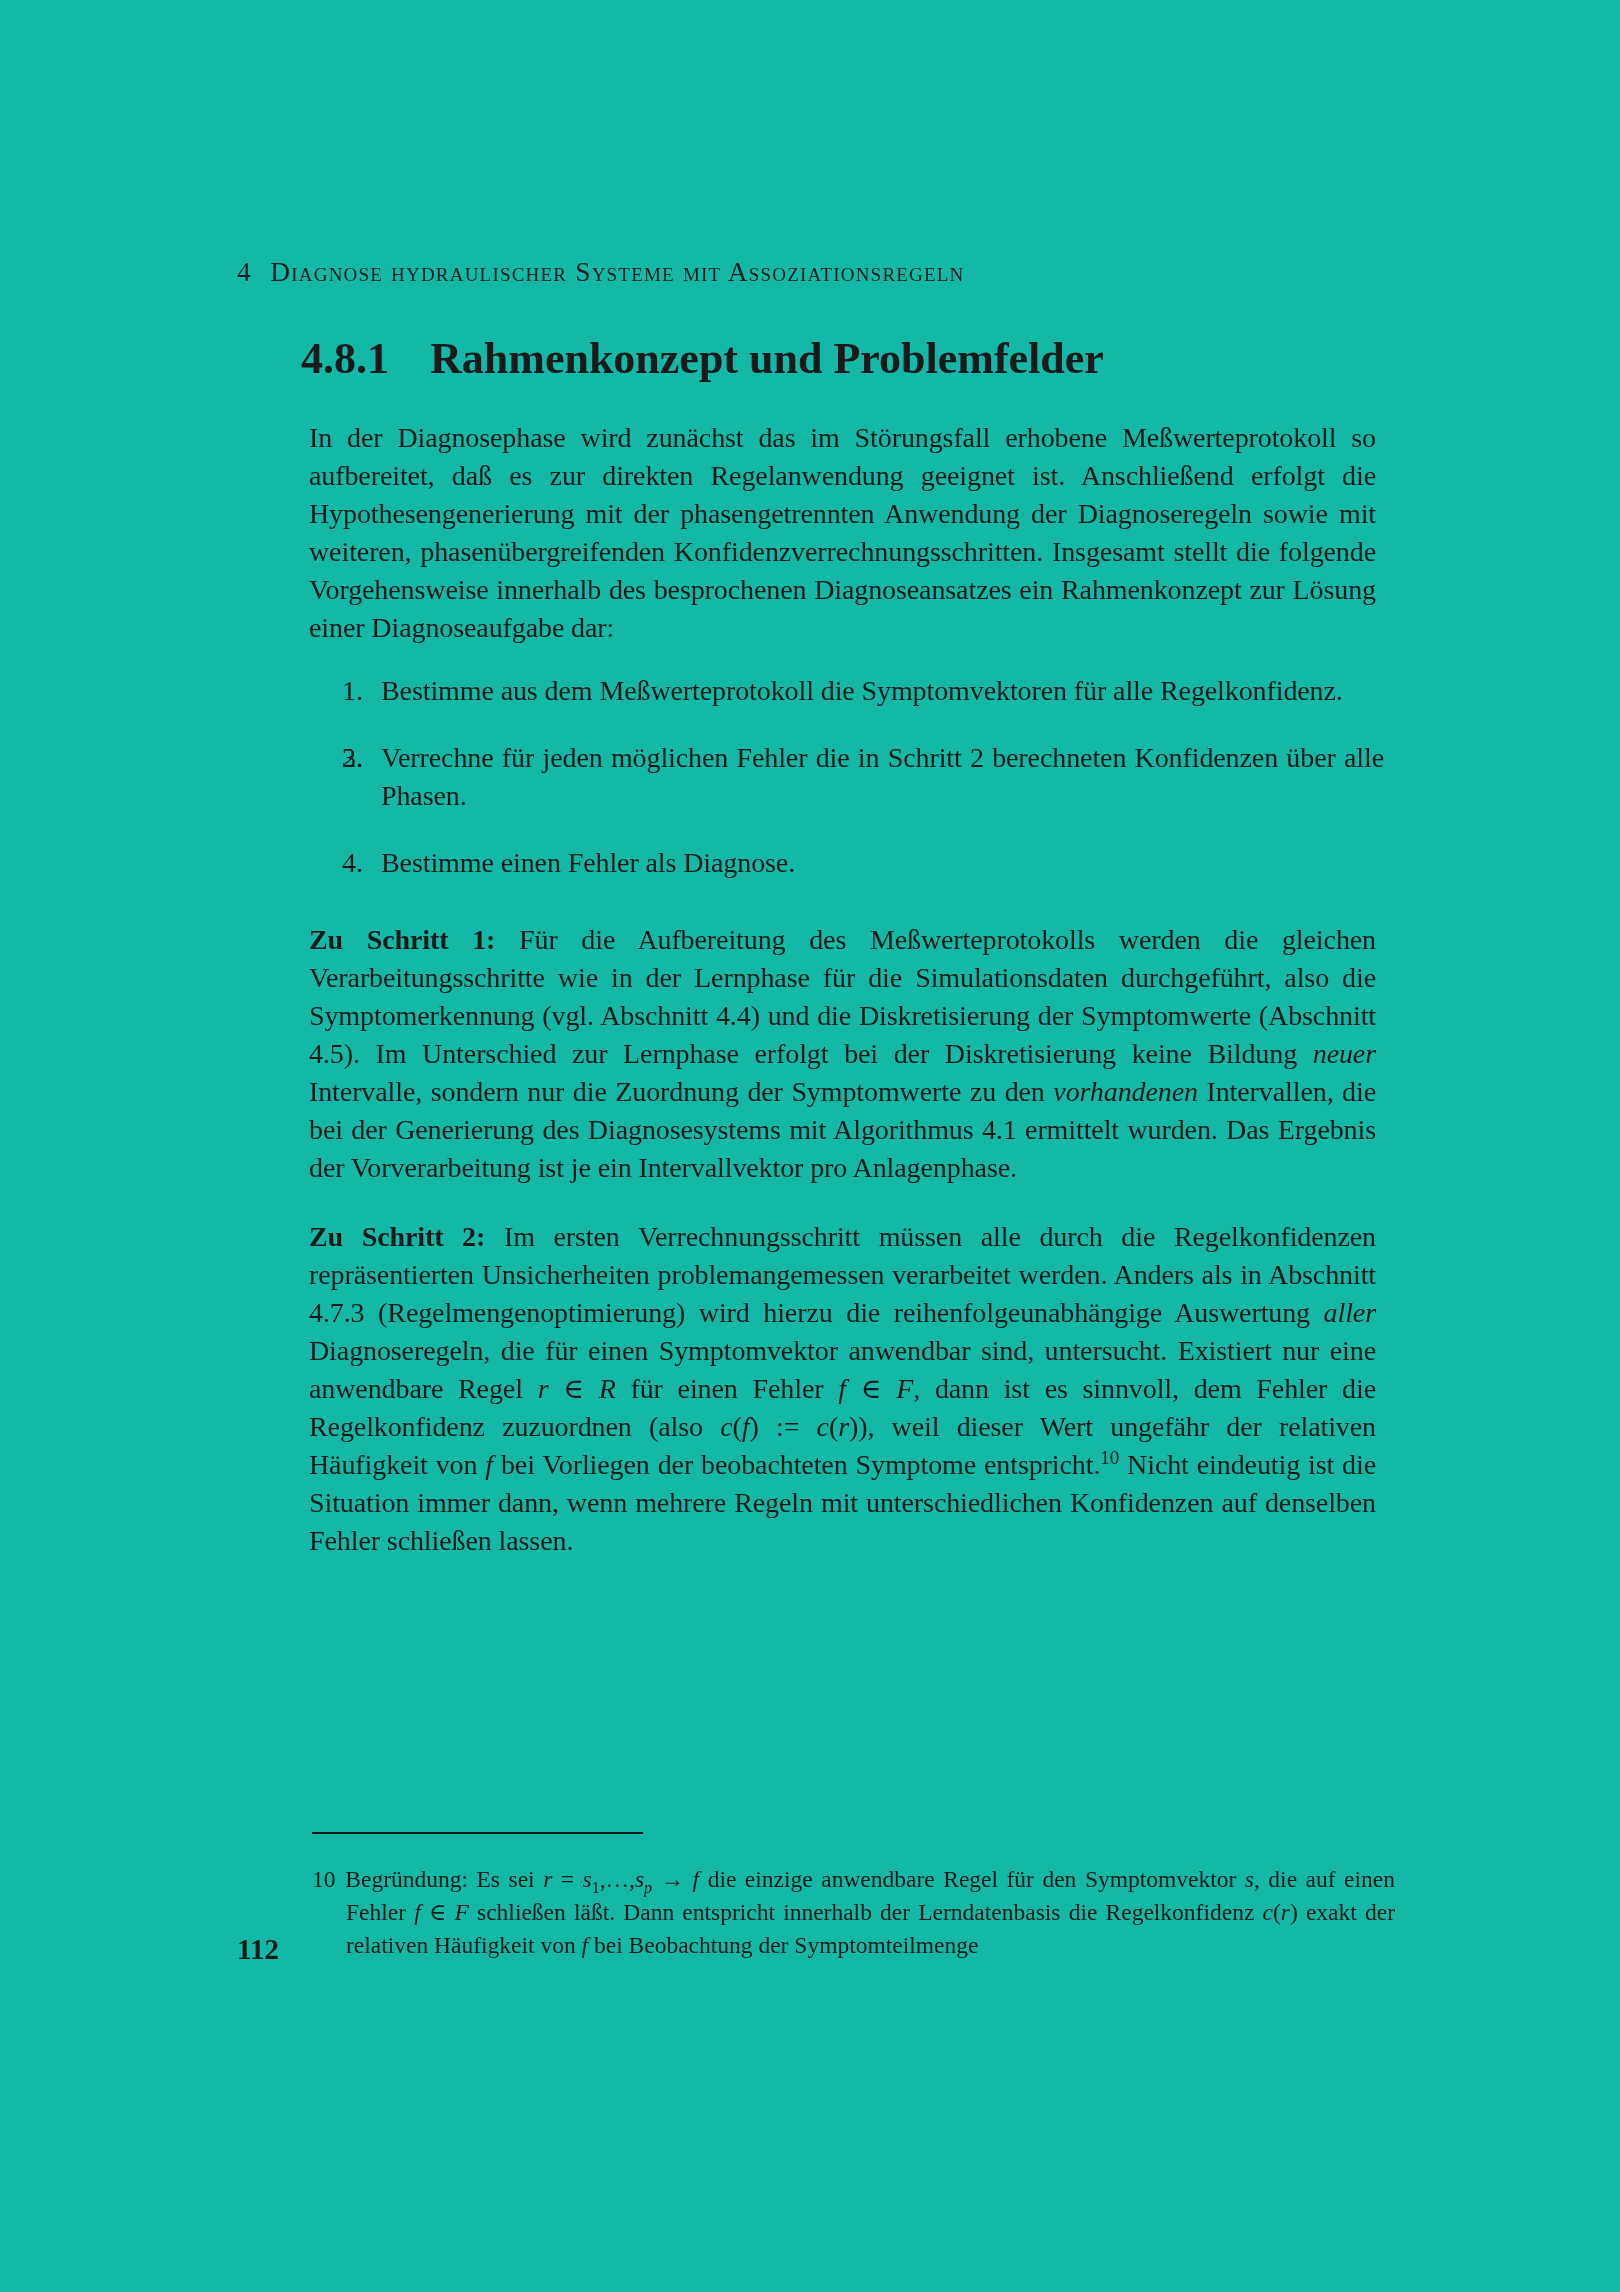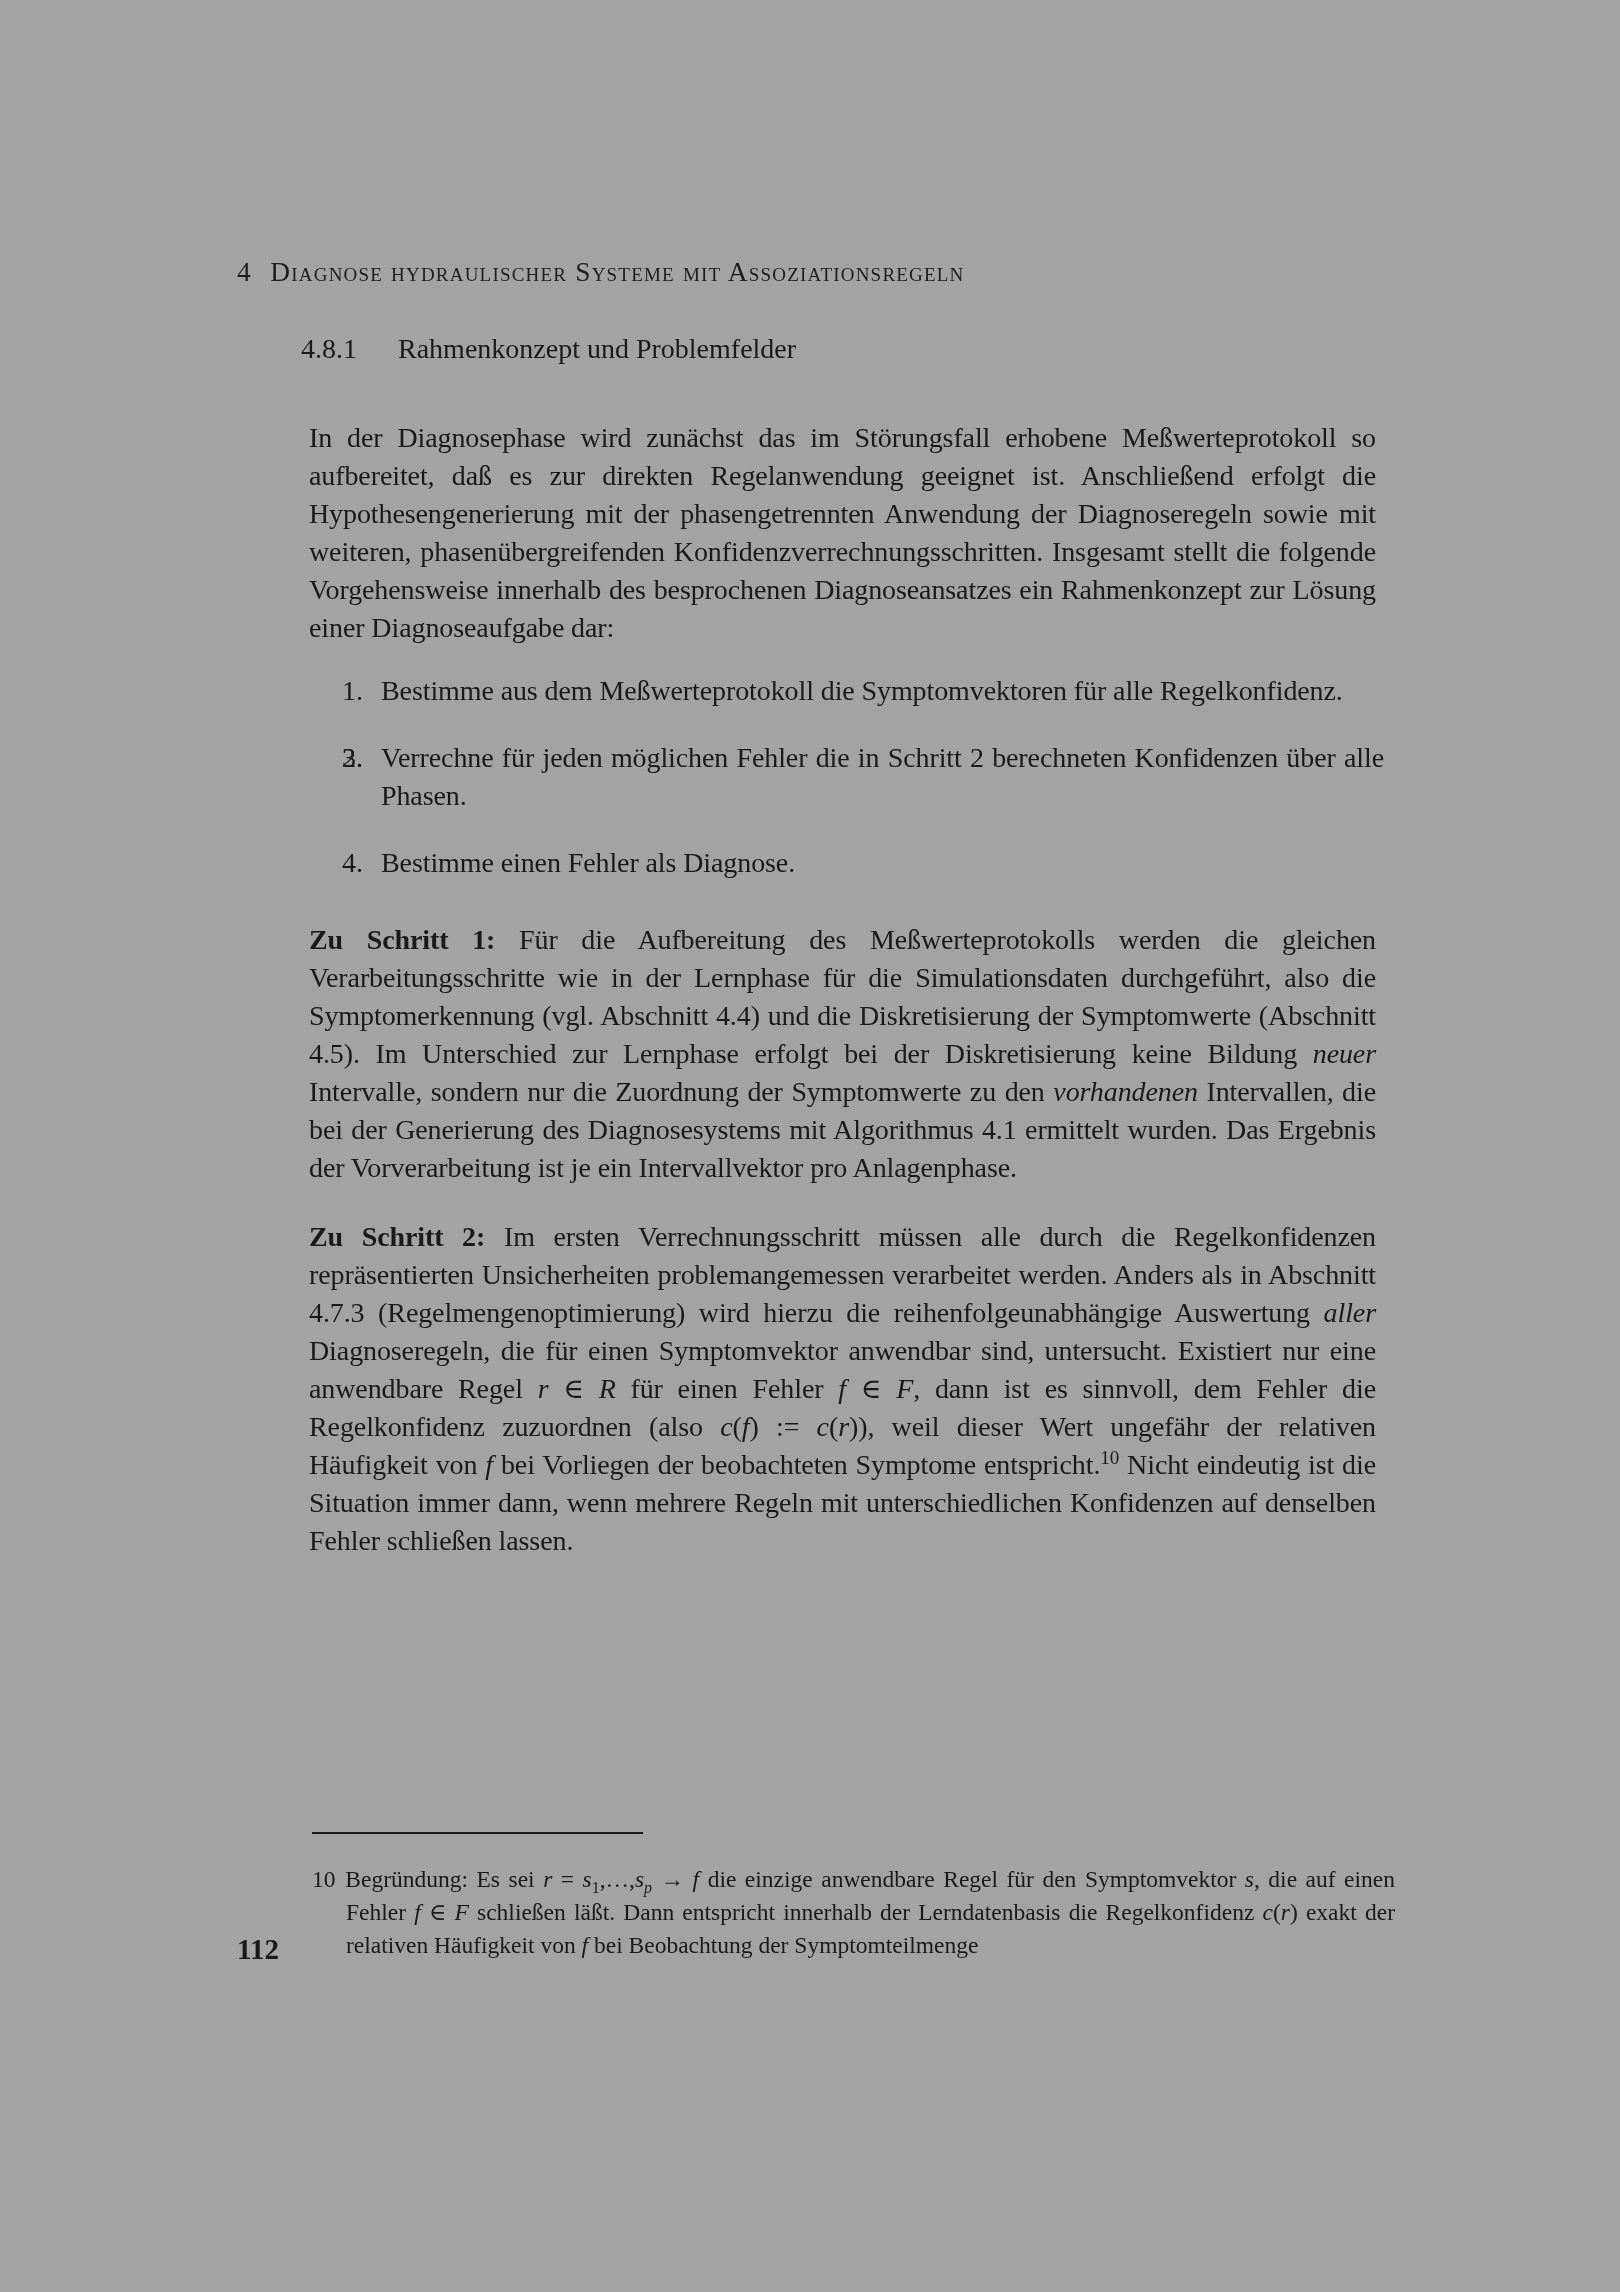--- a/index.html
+++ b/index.html
@@ -5,21 +5,21 @@
 <style>
   html, body {
     margin: 0;
     padding: 0;
     background: #ffffff;
   }
   .page {
     position: relative;
     width: 1620px;
     height: 2293px;
-    background: #a3a3a3;
+    background: #14b8a6;
     color: #1a1a1a;
     font-family: "Liberation Serif", "DejaVu Serif", serif;
     overflow: hidden;
   }
 
   
   .running-head {
     position: absolute;
     left: 237px;
     top: 257px;
@@ -31,22 +31,22 @@
   .running-head .rh-title {
     font-variant: small-caps;
     letter-spacing: 1.2px;
   }
 
   
   .section-heading {
     position: absolute;
     left: 301px;
     top: 333px;
-    font-size: 28px;
-    font-weight: 400;
+    font-size: 44px;
+    font-weight: 700;
     white-space: nowrap;
     text-align: right;
   }
   .section-heading .sh-num { margin-right: 41px; }
 
   
   .body-col {
     position: absolute;
     left: 301px;
     top: 411px;

